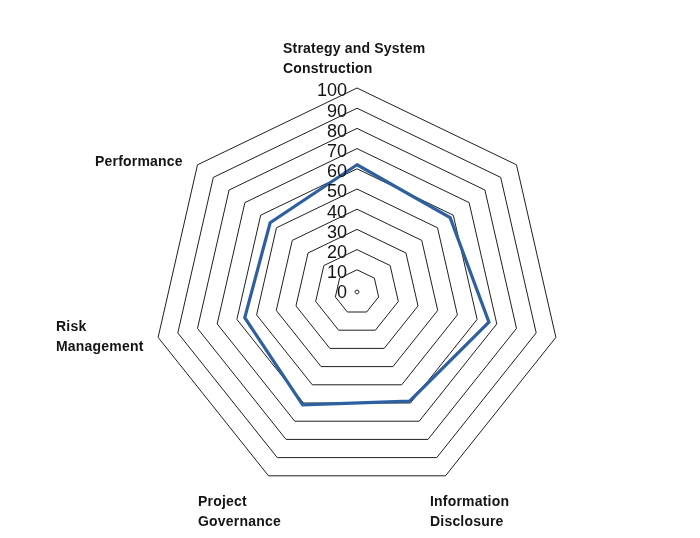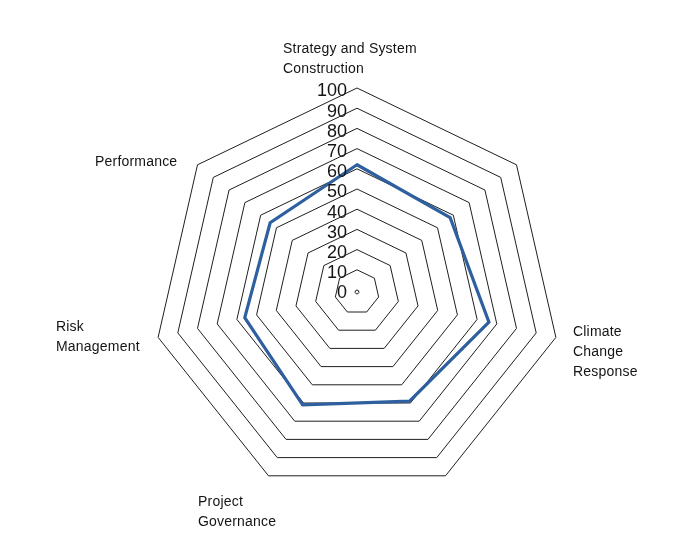--- a/index.html
+++ b/index.html
@@ -11,20 +11,21 @@
     overflow:hidden;
   }
   .stage svg{position:absolute;left:0;top:0;}
   .axis-label{
     position:absolute;
     font-size:14px;
     line-height:20px;
     color:#141414;
     white-space:pre-line;
     letter-spacing:0.2px;
+    font-weight:bold;
   }
   .grid-ring{fill:none;stroke:#1f1f1f;stroke-width:1;}
   .series-line{fill:none;stroke-width:3.2;stroke-linejoin:miter;}
   .tick-text{
     font-family:"Liberation Sans", sans-serif;
     font-size:18px;
     fill:#141414;
     text-anchor:end;
   }
 </style>
@@ -53,21 +54,20 @@
       <text x="347" y="191" dy="0.35em" class="tick-text">50</text>
       <text x="347" y="211.2" dy="0.35em" class="tick-text">40</text>
       <text x="347" y="231.4" dy="0.35em" class="tick-text">30</text>
       <text x="347" y="251.6" dy="0.35em" class="tick-text">20</text>
       <text x="347" y="271.8" dy="0.35em" class="tick-text">10</text>
       <text x="347" y="292" dy="0.35em" class="tick-text">0</text>
     </svg>
 
   <div class="axis-label" style="left:283px;top:38px;">Strategy and System
 Construction</div>
-  <div class="axis-label" style="left:573px;top:321px;">Climate
-Change
-Response</div>
+  <div class="axis-label" style="left:430px;top:491px;">Information
+Disclosure</div>
   <div class="axis-label" style="left:198px;top:491px;">Project
 Governance</div>
   <div class="axis-label" style="left:56px;top:316px;">Risk
 Management</div>
   <div class="axis-label" style="left:95px;top:151px;text-align:right;">Performance</div>
 </div>
 
 </body></html>

